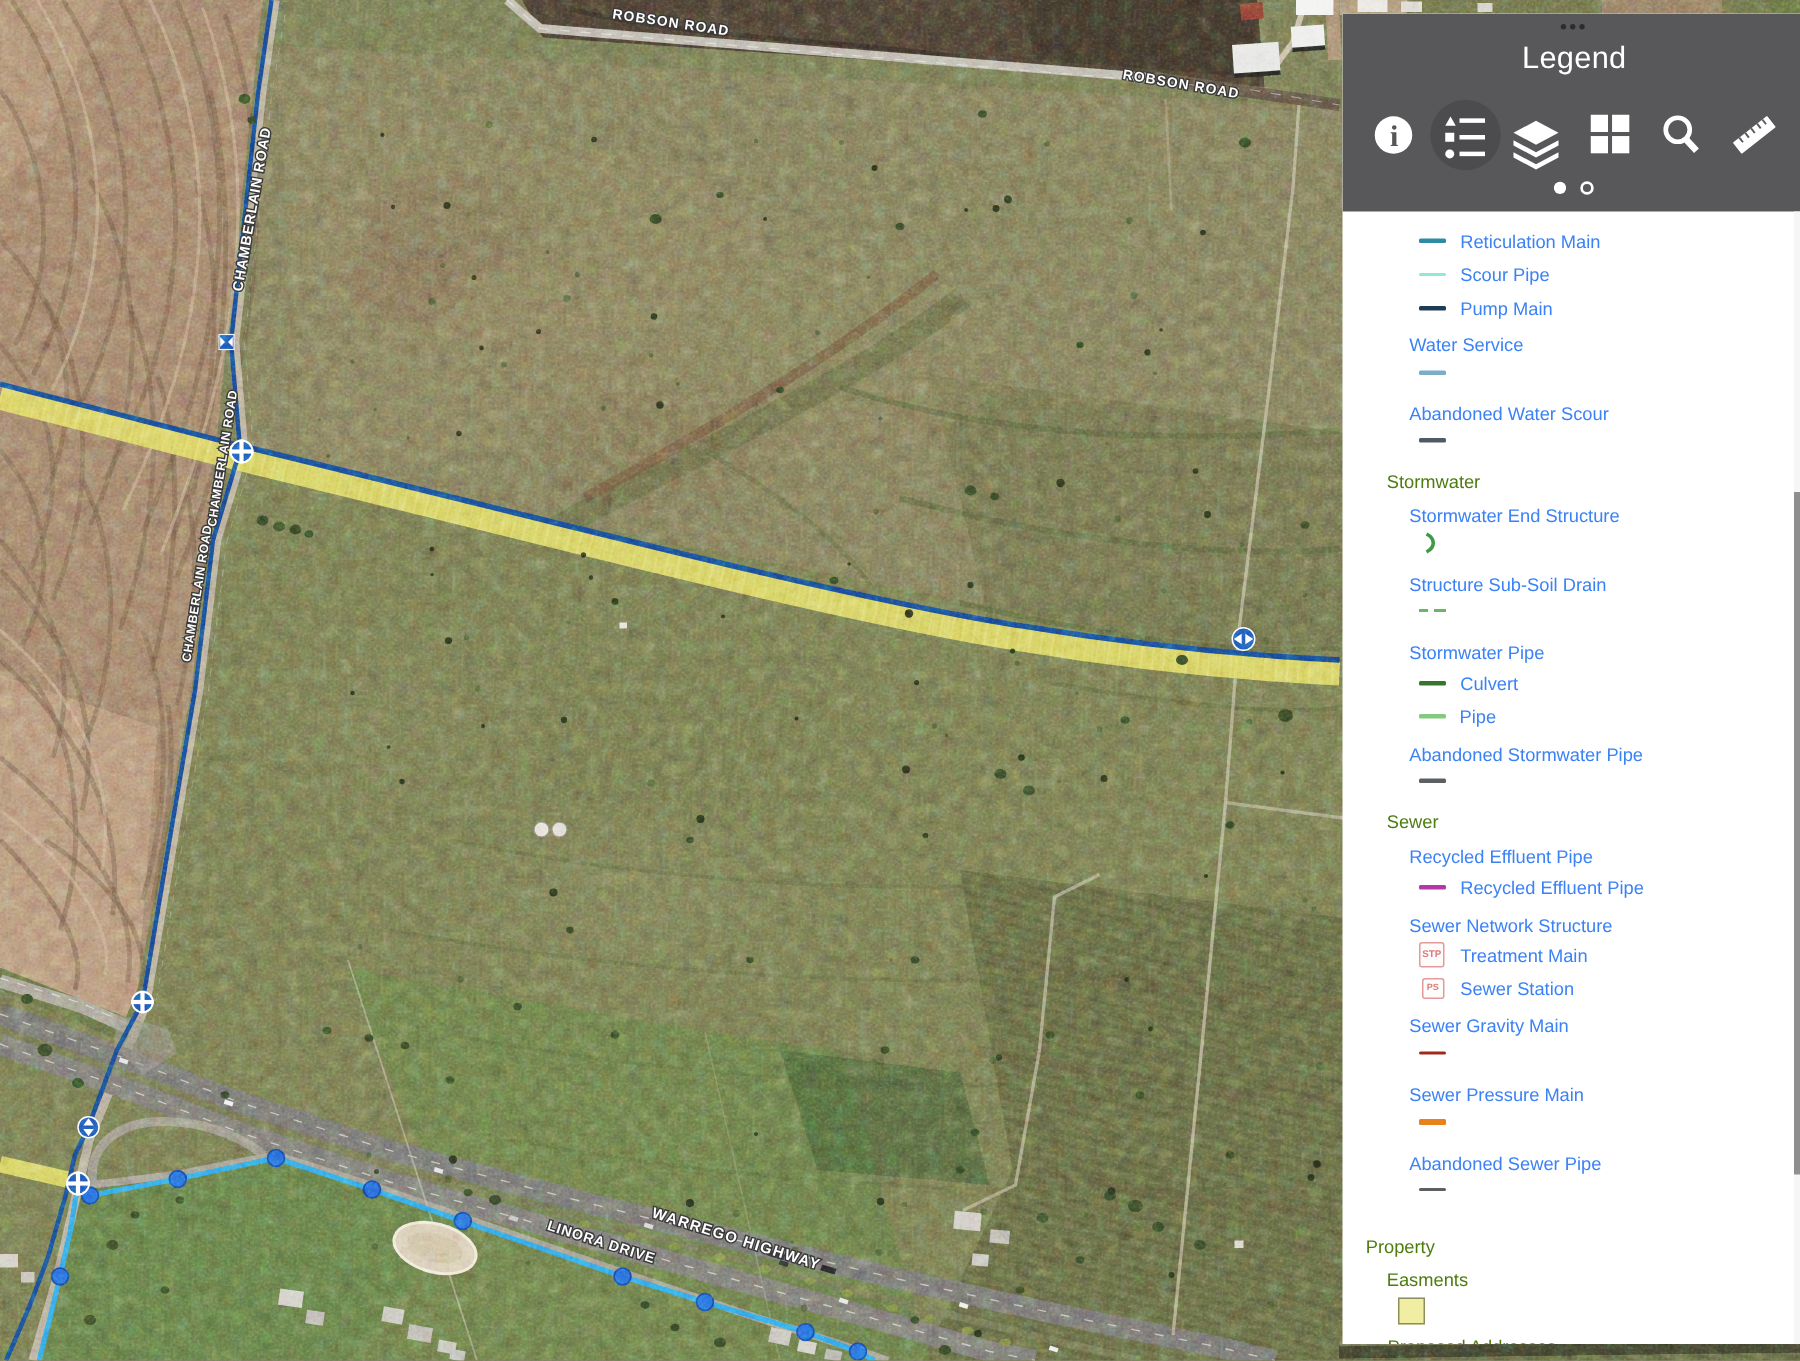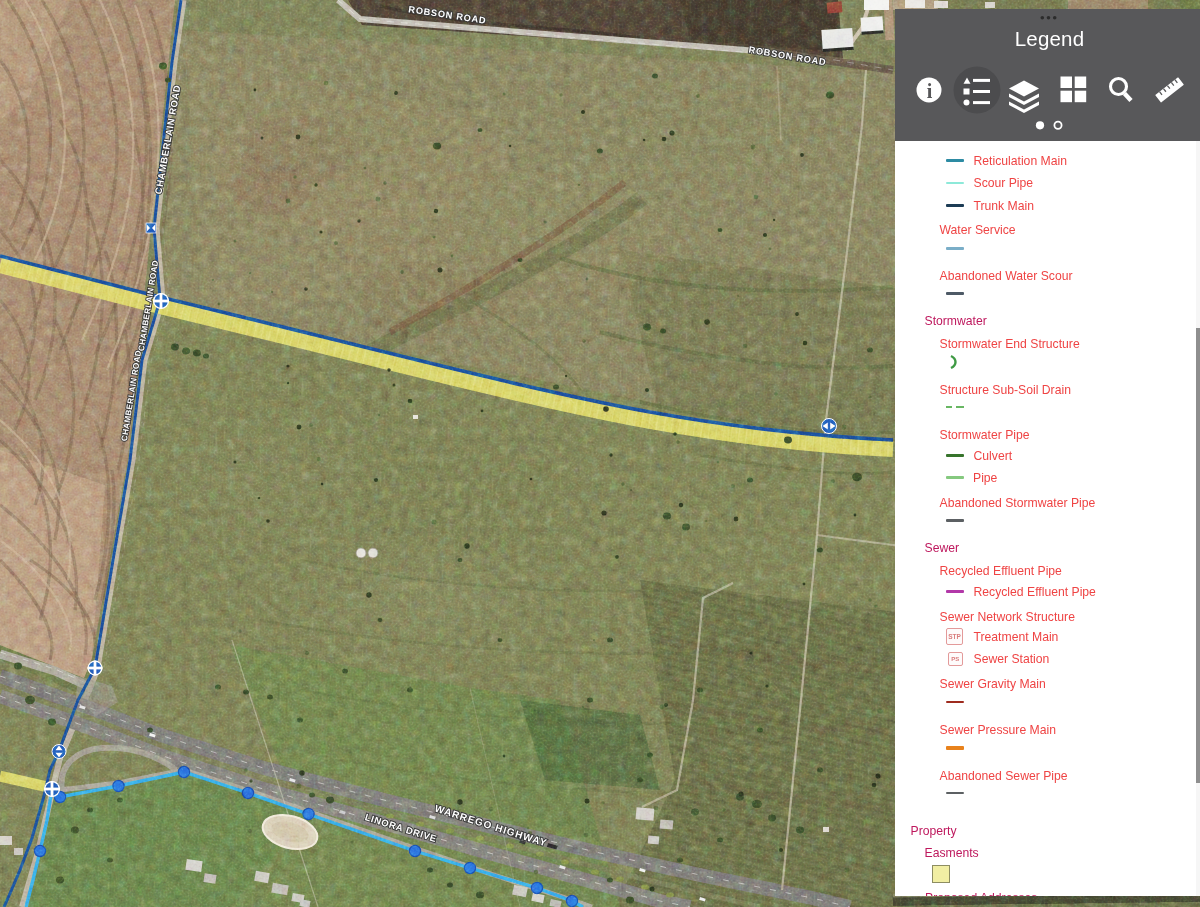--- a/index.html
+++ b/index.html
@@ -1,21 +1,21 @@
 <!DOCTYPE html>
 <html><head><meta charset="utf-8">
 <style>
 html,body{margin:0;padding:0;width:1200px;height:907px;overflow:hidden}
 body{font-family:"Liberation Sans",sans-serif;position:relative;background:#7b7f56}
 #map{position:absolute;left:0;top:0}
 .panel{position:absolute;left:895px;top:9px;width:305px;height:886.5px;background:#fff;overflow:hidden}
 .phead{position:absolute;left:0;top:0;width:305px;height:132px;background:#58585a}
 .ptitle{position:absolute;left:0;top:17.5px;width:309px;text-align:center;color:#fff;font-size:20.5px;letter-spacing:.2px}
-.t{position:absolute;font-size:12.2px;color:#ef4444;white-space:nowrap;line-height:18px}
-.g{color:#be185d}
+.t{position:absolute;font-size:12.2px;color:#3b82f6;white-space:nowrap;line-height:18px}
+.g{color:#4d7c0f}
 .sw{position:absolute;border-radius:1px}
 .ab{position:absolute}
 .bx{position:absolute;border:1px solid #e39a9a;color:#d97c7c;background:#fefbfb;display:flex;align-items:center;justify-content:center;font-weight:bold;border-radius:2px}
 .sb{position:absolute;left:300.5px;top:132px;width:4.5px;height:754.5px;background:#f6f6f6}
 .sbt{position:absolute;left:301px;top:319px;width:4px;height:455px;background:#8f8f8f}
 </style></head><body>
 <svg id="map" width="1200" height="907" viewBox="0 0 1200 907">
 <defs>
 <pattern id="rows1" width="7" height="7" patternUnits="userSpaceOnUse" patternTransform="rotate(14)">
         <rect y="0" width="7" height="2.6" fill="#5d663f" opacity="0.45"></rect>
@@ -530,21 +530,21 @@
 </g>
 <circle cx="145" cy="116.3" r="4.1" fill="#fff"></circle>
 <circle cx="163" cy="116.3" r="3.6" fill="none" stroke="#fff" stroke-width="1.8"></circle>
 </svg>
   <div class="ptitle">Legend</div>
 <div class="sw" style="left:50.5px;top:150.2px;width:18px;height:2.6px;background:#2d8ba3"></div>
 <div class="t" style="left:78.5px;top:142.5px">Reticulation Main</div>
 <div class="sw" style="left:50.5px;top:172.7px;width:18px;height:2.6px;background:#8de9d9"></div>
 <div class="t" style="left:78.5px;top:165.0px">Scour Pipe</div>
 <div class="sw" style="left:50.5px;top:195.2px;width:18px;height:2.6px;background:#1d3c55"></div>
-<div class="t" style="left:78.5px;top:187.5px">Trunk Main</div>
+<div class="t" style="left:78.5px;top:187.5px">Pump Main</div>
 <div class="t" style="left:44.5px;top:211.5px">Water Service</div>
 <div class="sw" style="left:50.5px;top:238.2px;width:18px;height:2.6px;background:#7aaec8"></div>
 <div class="t" style="left:44.5px;top:257.5px">Abandoned Water Scour</div>
 <div class="sw" style="left:50.5px;top:283.2px;width:18px;height:2.6px;background:#4e5a66"></div>
 <div class="t g" style="left:29.5px;top:302.5px">Stormwater</div>
 <div class="t" style="left:44.5px;top:325.5px">Stormwater End Structure</div>
 <svg class="ab" style="left:53px;top:345px" width="14" height="16">
       <path d="M3,2 C9,5 9,11 3,14" fill="none" stroke="#3f9a45" stroke-width="2.4"></path>
     </svg>
 <div class="t" style="left:44.5px;top:371.5px">Structure Sub-Soil Drain</div>

